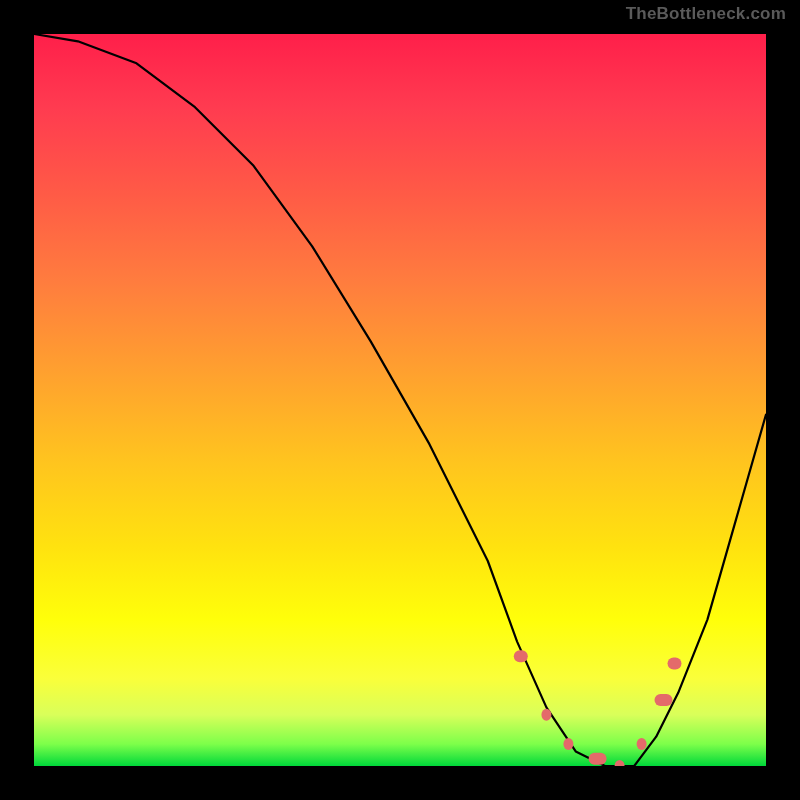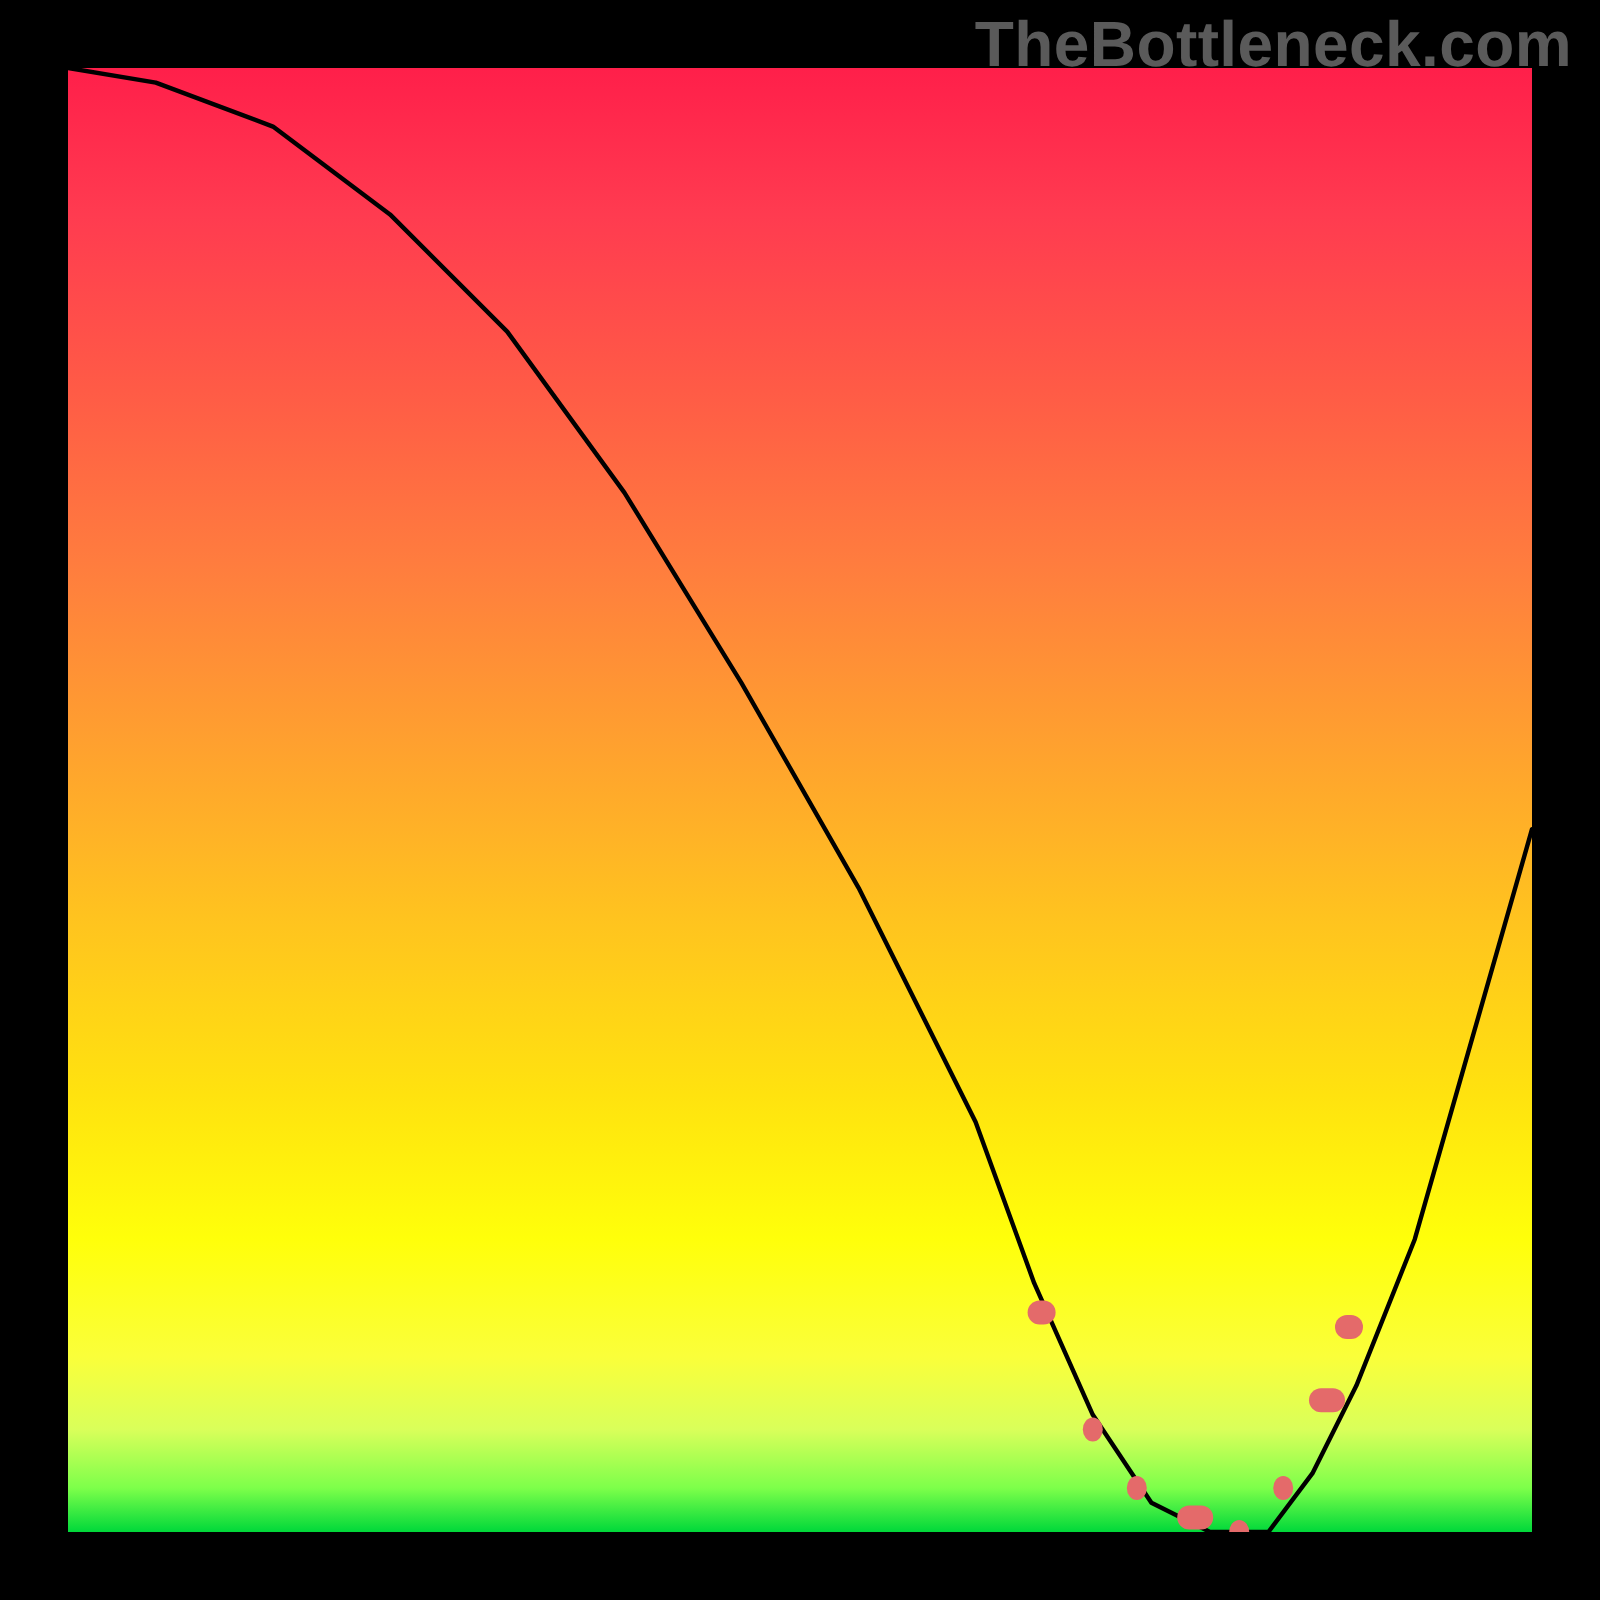--- a/index.html
+++ b/index.html
@@ -4,21 +4,21 @@
 <style>
   * { margin: 0; padding: 0; box-sizing: border-box; }
   html, body { width: 800px; height: 800px; background: #000; overflow: hidden; }
   .stage { position: relative; width: 800px; height: 800px; }
   .watermark {
     position: absolute;
     top: 4px;
     right: 14px;
     color: #5a5a5a;
     font-family: Arial, Helvetica, sans-serif;
-    font-size: 32px;
+    font-size: 17px;
     font-weight: 600;
     letter-spacing: 0.2px;
     z-index: 10;
   }
   .plot-area {
     position: absolute;
     left: 34px;
     top: 34px;
     width: 732px;
     height: 732px;

